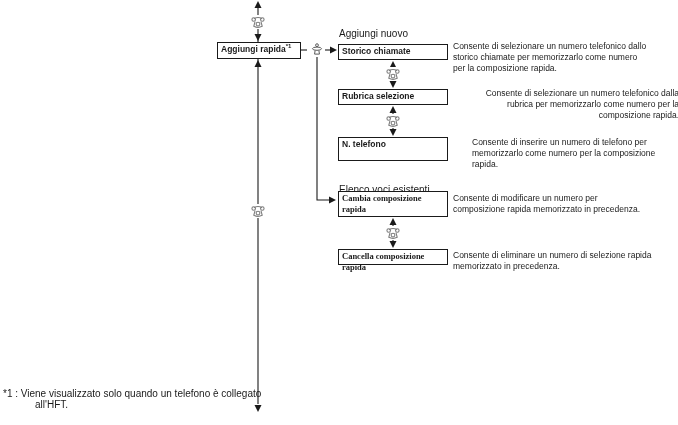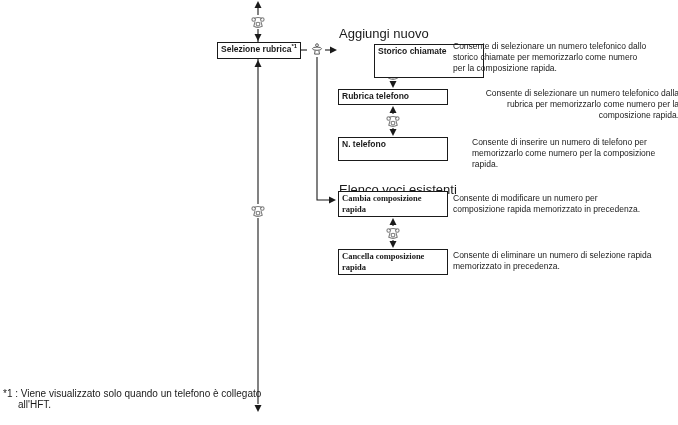--- a/index.html
+++ b/index.html
@@ -22,21 +22,21 @@
     font-size:8.5px;
     font-weight:bold;
     line-height:10.5px;
     padding:1px 3px 0 3px;
   }
   .one-line{white-space:nowrap;}
   .two-line{white-space:pre-line;font-family:Liberation Serif, serif;}
   .node sup{font-size:6px;vertical-align:super;line-height:0;}
   .group-label{
     position:absolute;
-    font-size:13px;
+    font-size:10px;
     line-height:10px;
     white-space:nowrap;
   }
   .desc{
     position:absolute;
     width:226px;
     font-size:8.5px;
     line-height:11px;
     white-space:pre-line;
   }
@@ -44,21 +44,21 @@
     position:absolute;
     display:flex;align-items:center;justify-content:center;
     background:#fff;
   }
   .footnote{
     position:absolute;
     left:3px;top:389px;
     font-size:10px;
     line-height:10.5px;
   }
-  .footnote .fn2{margin-left:15px;}
+  .footnote .fn2{margin-left:32px;}
 </style>
 </head>
 <body>
 
 <div class="canvas">
 
   <svg class="wires" width="678" height="425">
 
     <path class="wire" d="M258 7 V404"></path>
     <polygon class="arrowhead" points="258,1 254.5,8 261.5,8"></polygon>
@@ -133,40 +133,40 @@
 
   <span class="icon-chip" style="left:309px;top:42px;width:15px;height:15px;">
     <svg width="12" height="13" viewBox="0 0 22 24" fill="none" stroke="#555555" stroke-width="1.8">
       <circle cx="11" cy="4" r="2.6"></circle>
       <ellipse cx="11" cy="10.5" rx="8.3" ry="3"></ellipse>
       <path d="M7.5 14 L6.5 20.5 L15.5 20.5 L14.5 14"></path>
     </svg>
   </span>
 
   <div class="node one-line" style="left:217px;top:42px;width:84px;height:17px;">
-    <span>Selezione rubrica</span><sup>*1</sup>
+    <span>Aggiungi rapida</span><sup>*1</sup>
   </div>
 
   <div class="group-label" style="left:339px;top:29px;">Aggiungi nuovo</div>
 
-  <div class="node one-line" style="left:338px;top:44px;width:110px;height:34px;margin-left:36px;">
+  <div class="node one-line" style="left:338px;top:44px;width:110px;height:16px;">
     <span>Storico chiamate</span>
   </div>
   <div class="node one-line" style="left:338px;top:89px;width:110px;height:16px;">
-    <span>Rubrica telefono</span>
+    <span>Rubrica selezione</span>
   </div>
   <div class="node one-line" style="left:338px;top:137px;width:110px;height:24px;">
     <span>N. telefono</span>
   </div>
 
   <div class="group-label" style="left:339px;top:177px;margin-top:8px;">Elenco voci esistenti</div>
 
   <div class="node two-line" style="left:338px;top:191px;width:110px;height:26px;">Cambia composizione
 rapida</div>
-  <div class="node two-line" style="left:338px;top:249px;width:110px;height:26px;">Cancella composizione
+  <div class="node two-line" style="left:338px;top:249px;width:110px;height:16px;">Cancella composizione
 rapida</div>
 
   <div class="desc" style="left:453px;top:41px;">Consente di selezionare un numero telefonico dallo
 storico chiamate per memorizzarlo come numero
 per la composizione rapida.</div>
   <div class="desc" style="left:453px;top:88px;text-align:right;">Consente di selezionare un numero telefonico dalla
 rubrica per memorizzarlo come numero per la
 composizione rapida.</div>
   <div class="desc" style="left:472px;top:137px;">Consente di inserire un numero di telefono per
 memorizzarlo come numero per la composizione

